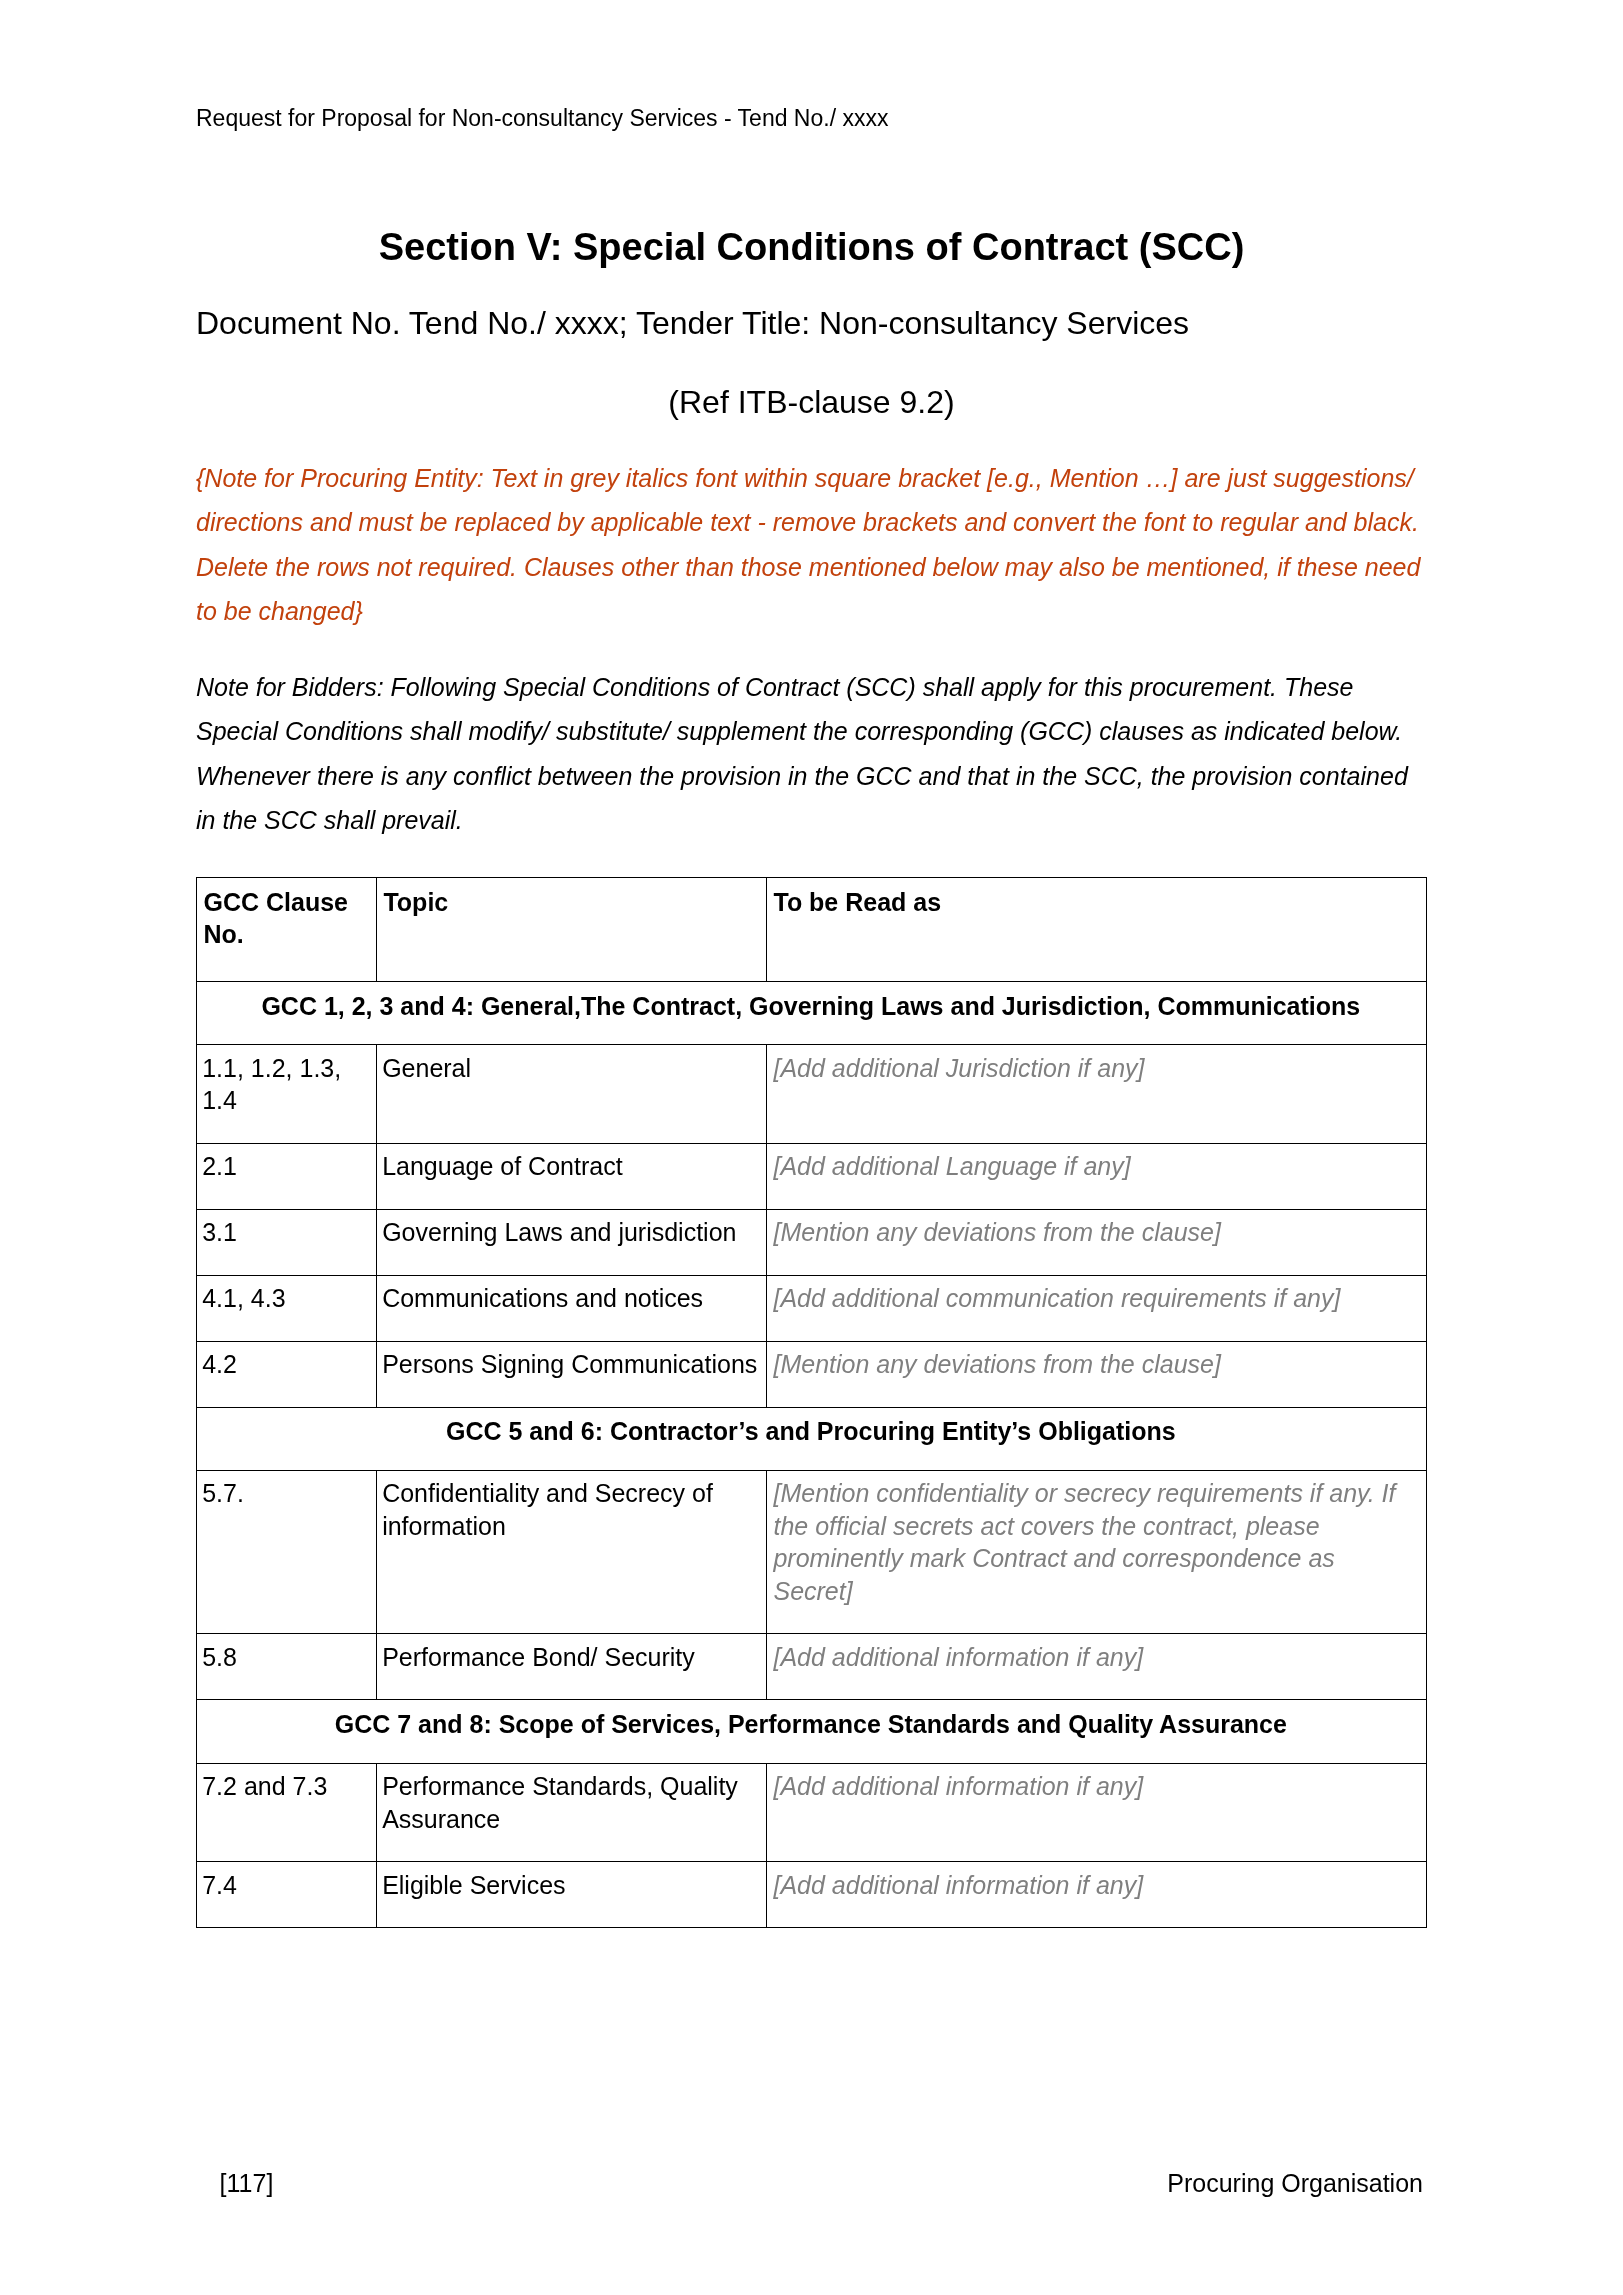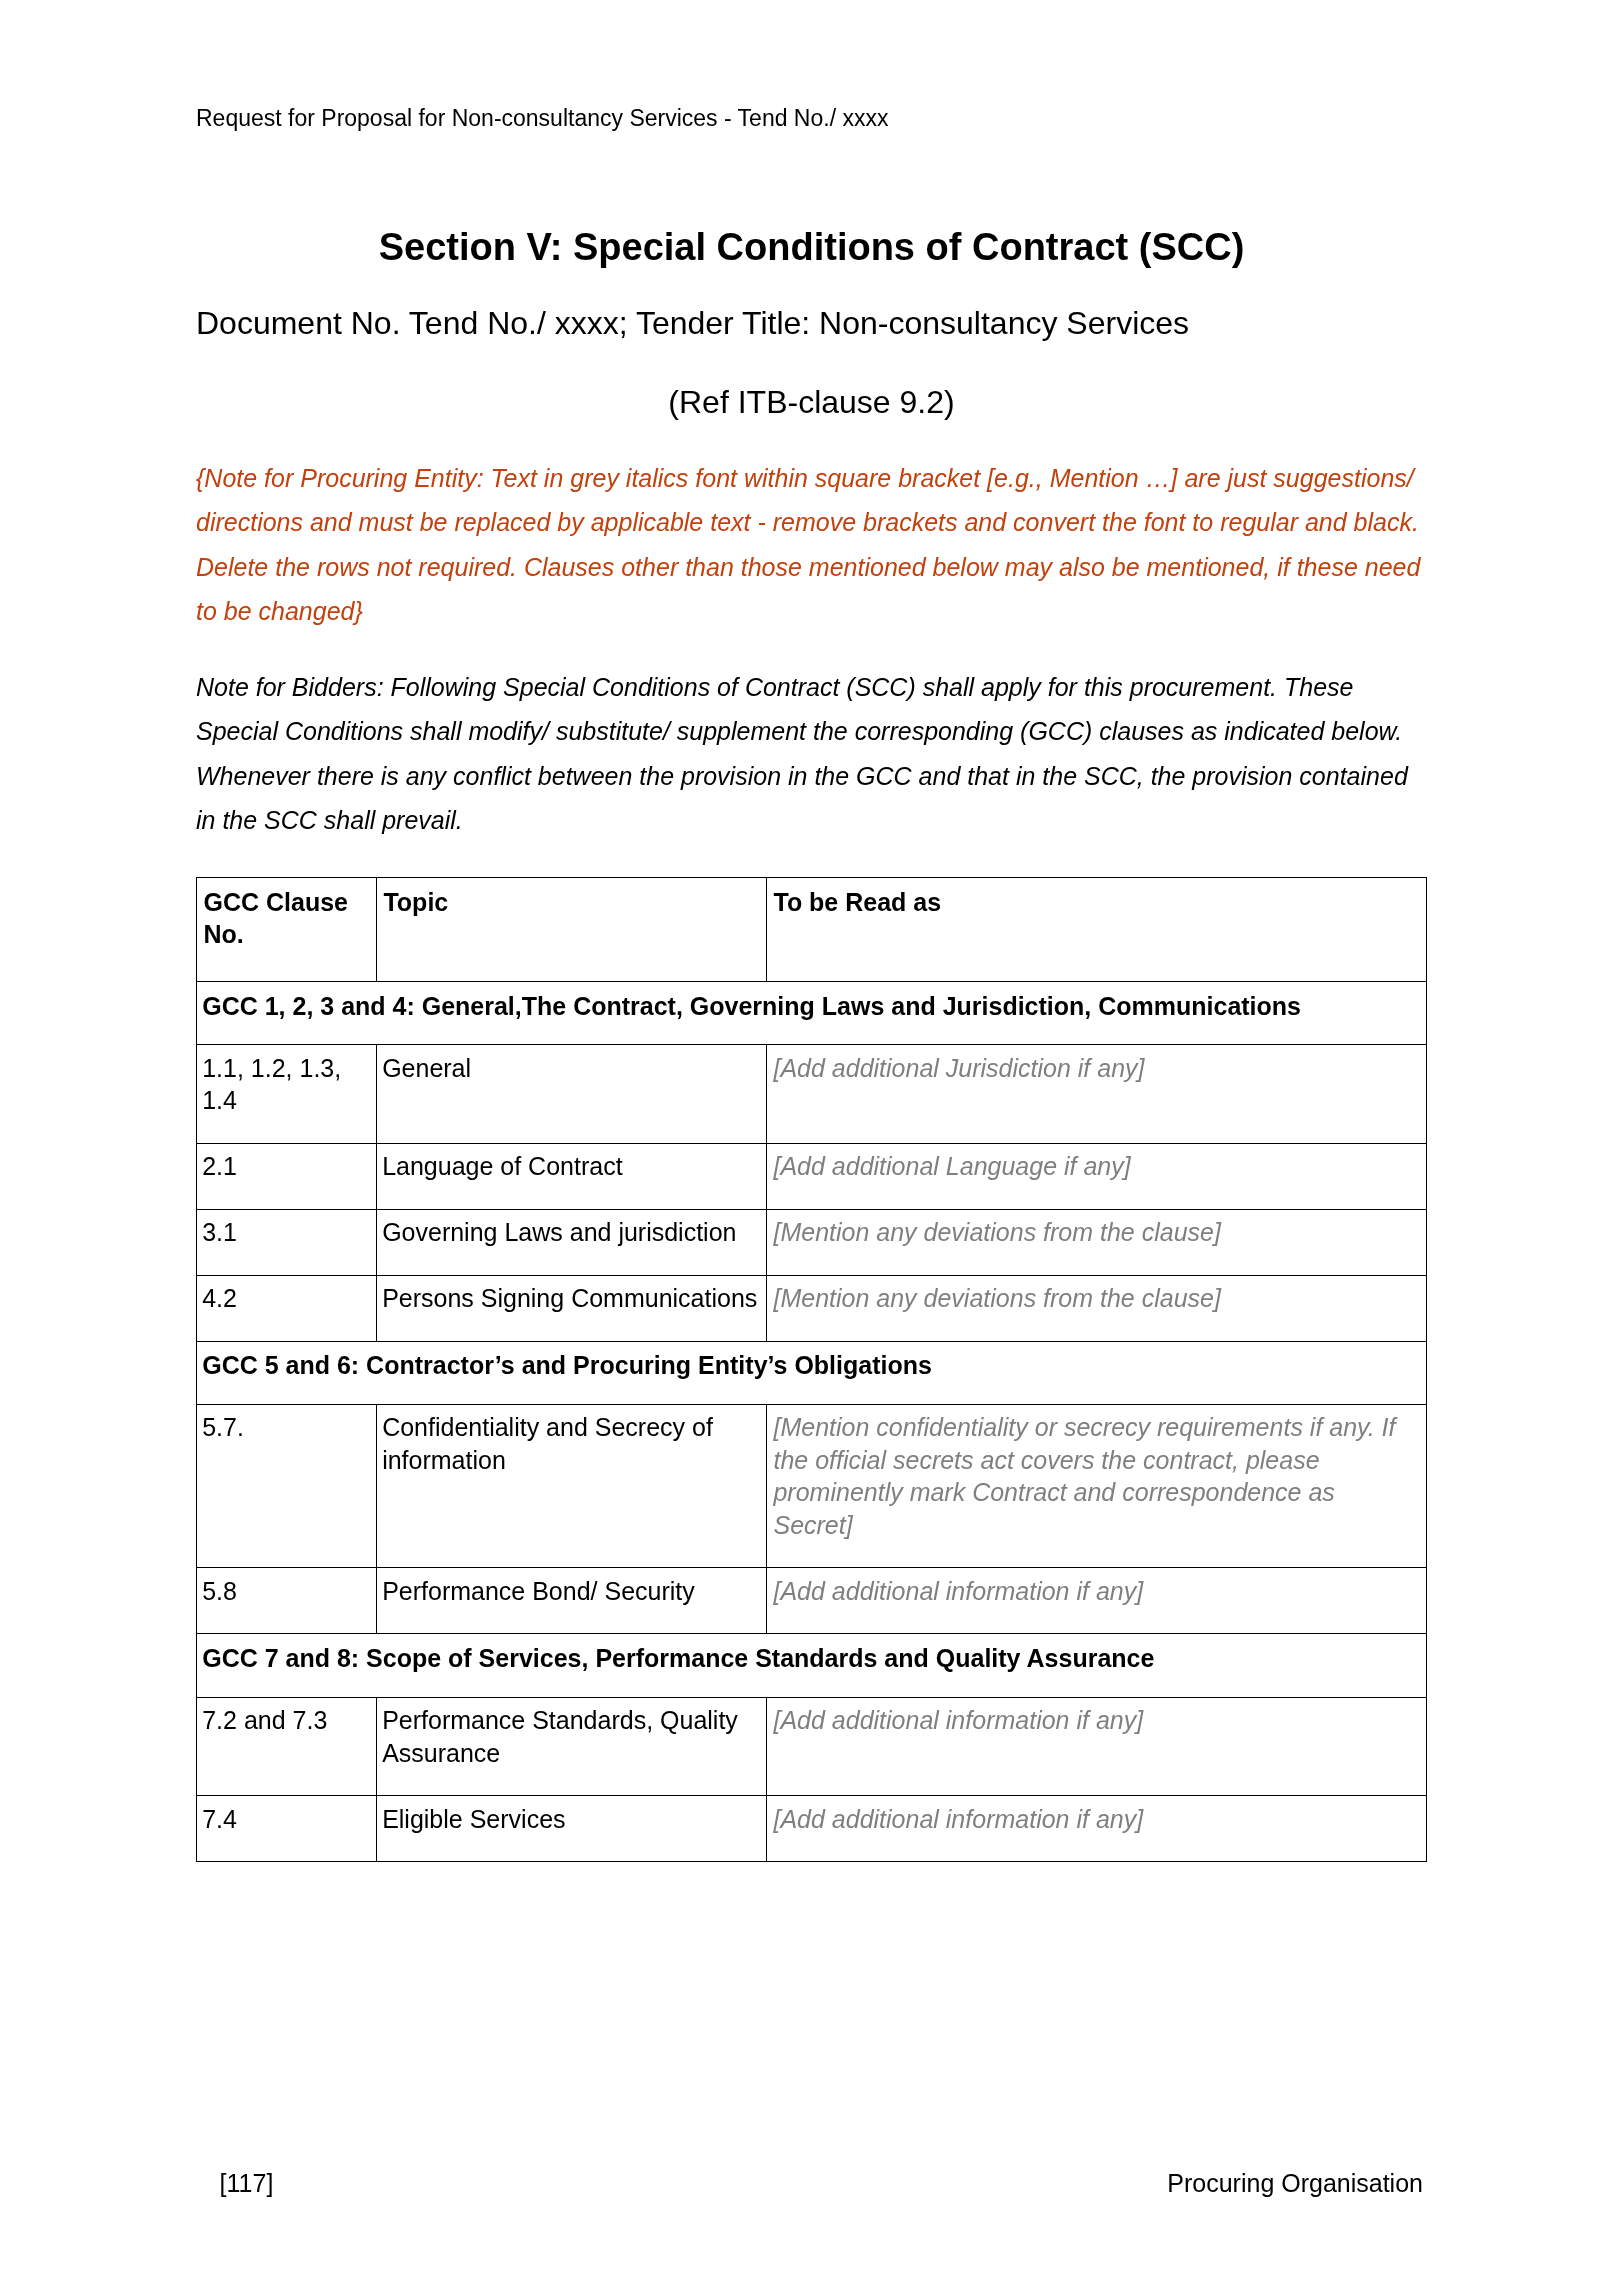--- a/index.html
+++ b/index.html
@@ -57,21 +57,21 @@
     line-height: 1.3;
     word-wrap: break-word;
   }
   .scc-table th {
     font-weight: 700;
     text-align: left;
     padding: 7.9px 6.5px 30px 6.5px;
   }
   .section-cell {
     font-weight: 700;
-    text-align: left;
+    text-align: center;
     padding: 7.9px 6.5px 22px 5.2px;
   }
   td.clause-cell, td.topic-cell {
     padding: 6.5px 6.5px 26px 5.2px;
   }
   td.readas-cell {
     padding: 6.5px 9.2px 26px 6.5px;
     color: #7f7f7f;
     font-style: italic;
   }
@@ -130,20 +130,25 @@
         <td class="clause-cell">2.1</td>
         <td class="topic-cell">Language of Contract</td>
         <td class="readas-cell">[Add additional Language if any]</td>
       </tr>
       <tr>
         <td class="clause-cell">3.1</td>
         <td class="topic-cell">Governing Laws and jurisdiction</td>
         <td class="readas-cell">[Mention any deviations from the clause]</td>
       </tr>
       <tr>
+        <td class="clause-cell">4.1, 4.3</td>
+        <td class="topic-cell">Communications and notices</td>
+        <td class="readas-cell">[Add additional communication requirements if any]</td>
+      </tr>
+      <tr>
         <td class="clause-cell">4.2</td>
         <td class="topic-cell">Persons Signing Communications</td>
         <td class="readas-cell">[Mention any deviations from the clause]</td>
       </tr>
       <tr>
         <td class="section-cell" colspan="3">GCC 5 and 6: Contractor’s and Procuring Entity’s Obligations</td>
       </tr>
       <tr>
         <td class="clause-cell">5.7.</td>
         <td class="topic-cell">Confidentiality and Secrecy of information</td>

